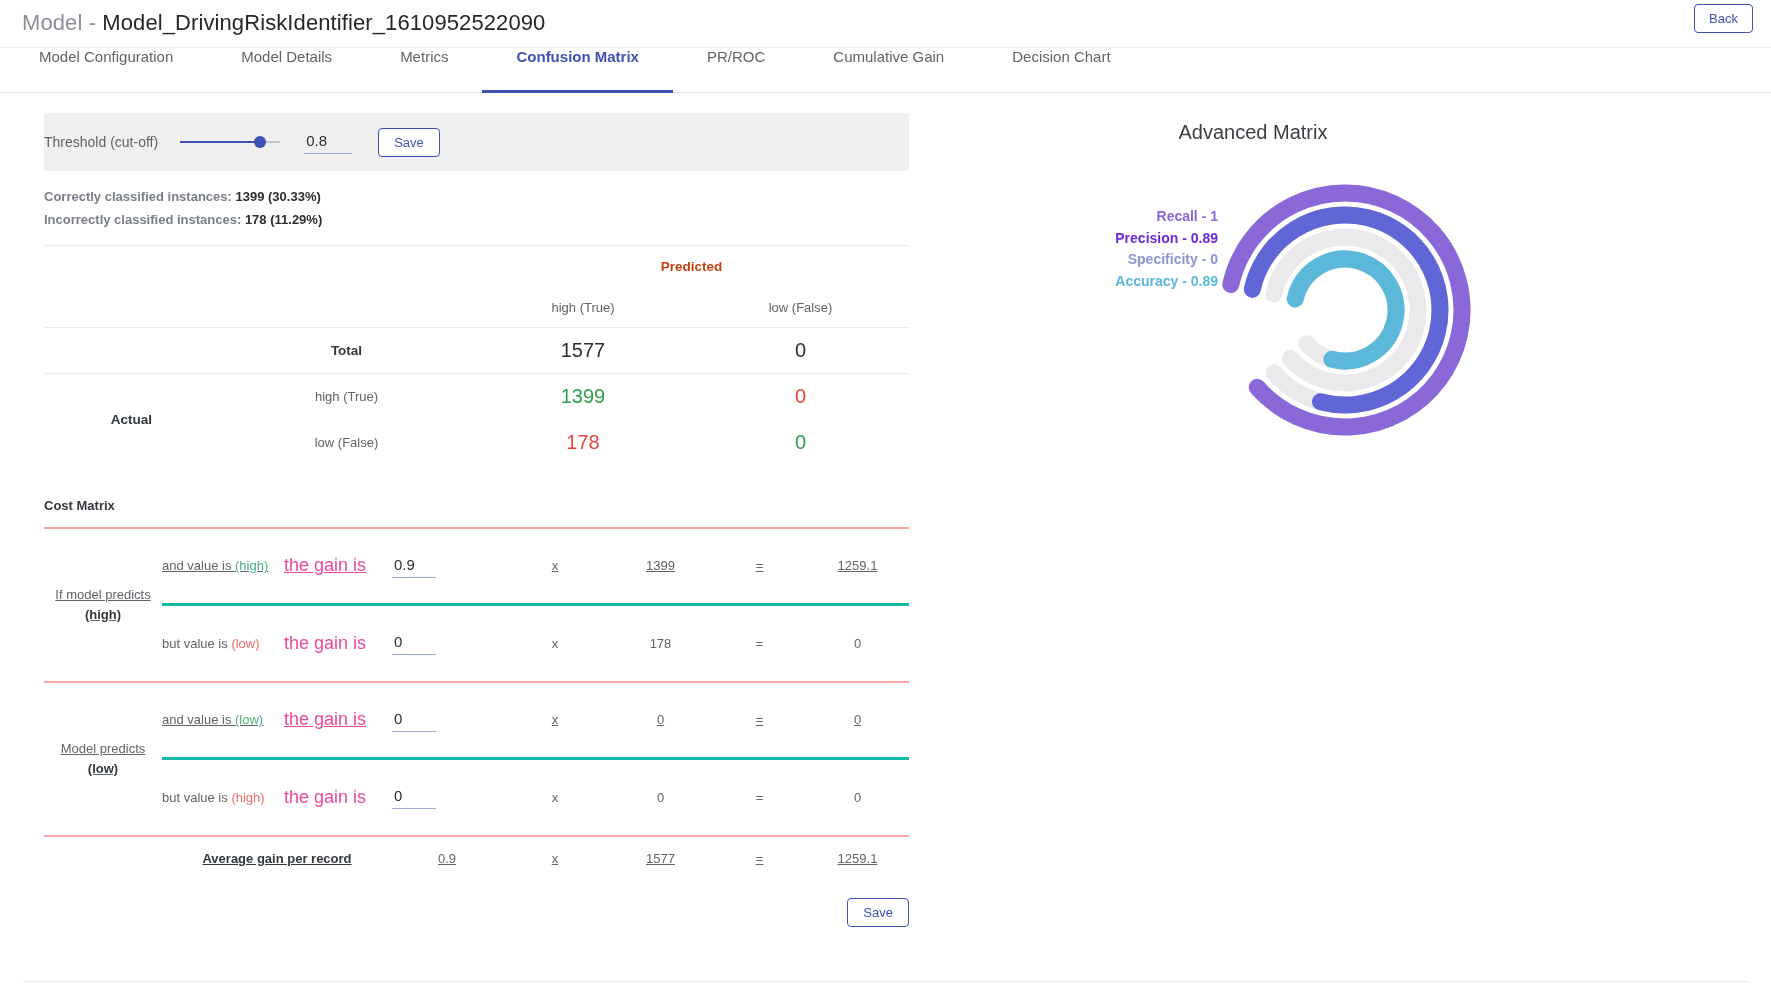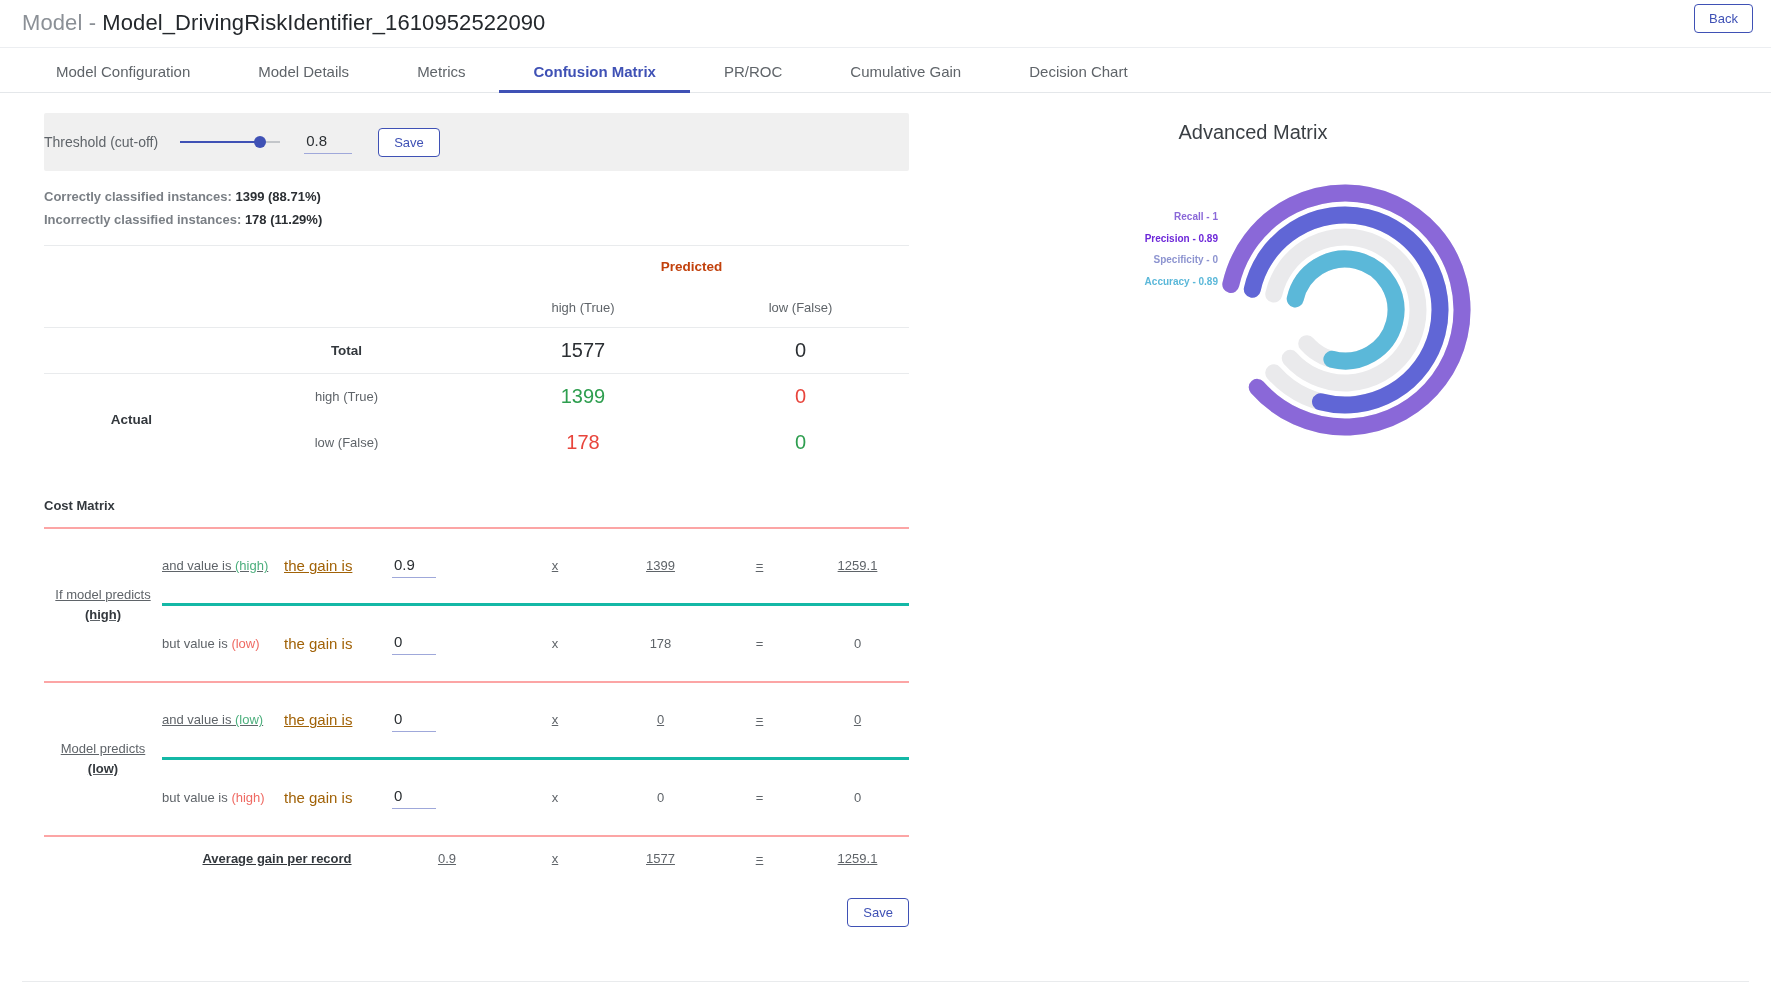--- a/index.html
+++ b/index.html
@@ -41,23 +41,22 @@
     padding: 6px 14px;
     border-radius: 4px;
     cursor: pointer;
     font-family: "Liberation Sans", sans-serif;
   }
 
   
   .tabs {
     position: relative;
     display: flex;
-    align-items: flex-end;
     height: 45px;
-    padding-left: 22px;
+    padding-left: 5px;
     border-bottom: 1px solid #e4e7ea;
     background: #fff;
   }
   .tab {
     font-size: 15px;
     color: #5f6469;
     padding: 0 34px 12px 34px;
     cursor: pointer;
     white-space: nowrap;
     position: relative;
@@ -234,22 +233,22 @@
   .ct-group b { color: #33383d; }
   .ct-cond {
     font-size: 13px;
     color: #5f6469;
     text-align: left;
     padding-left: 8px;
   }
   .ct-cond .green { color: #4caf7d; }
   .ct-cond .red { color: #ef6a63; }
   .ct-gain {
-    font-size: 15px;
-    color: #a16207;
+    font-size: 18px;
+    color: #ec4899;
     text-align: left;
   }
   .ct-input {
     width: 44px;
     border: none;
     border-bottom: 1px solid #9fa8da;
     font-size: 15px;
     color: #2b2f33;
     padding: 2px 2px 4px 2px;
     outline: none;
@@ -304,21 +303,21 @@
     height: 300px;
     margin-top: 18px;
   }
   .legend {
     position: absolute;
     left: 0; top: 44px;
     width: 158px;
     text-align: right;
   }
   .legend-item {
-    font-size: 10px;
+    font-size: 14px;
     font-weight: bold;
     line-height: 21.5px;
     white-space: nowrap;
   }
   .bottom-rule {
     position: absolute;
     left: 22px;
     bottom: 8px;
     width: 1727px;
     height: 1px;
@@ -358,21 +357,21 @@
           <div class="fill" style="width: 80%;"></div>
           <div class="knob" style="left: 80%;"></div>
         </div>
         <input class="threshold-input" value="0.8" style="">
         <button class="save-btn">Save</button>
       </div>
 
       <div class="stats">
         <div class="stat-line">
           <span>Correctly classified instances:</span>
-          <span class="val">1399 (88.71%)</span>
+          <span class="val">1399 (30.33%)</span>
         </div>
         <div class="stat-line">
           <span>Incorrectly classified instances:</span>
           <span class="val">178 (11.29%)</span>
         </div>
       </div>
 
       <table class="cm-table">
         <colgroup>
           <col style="width:175px">

